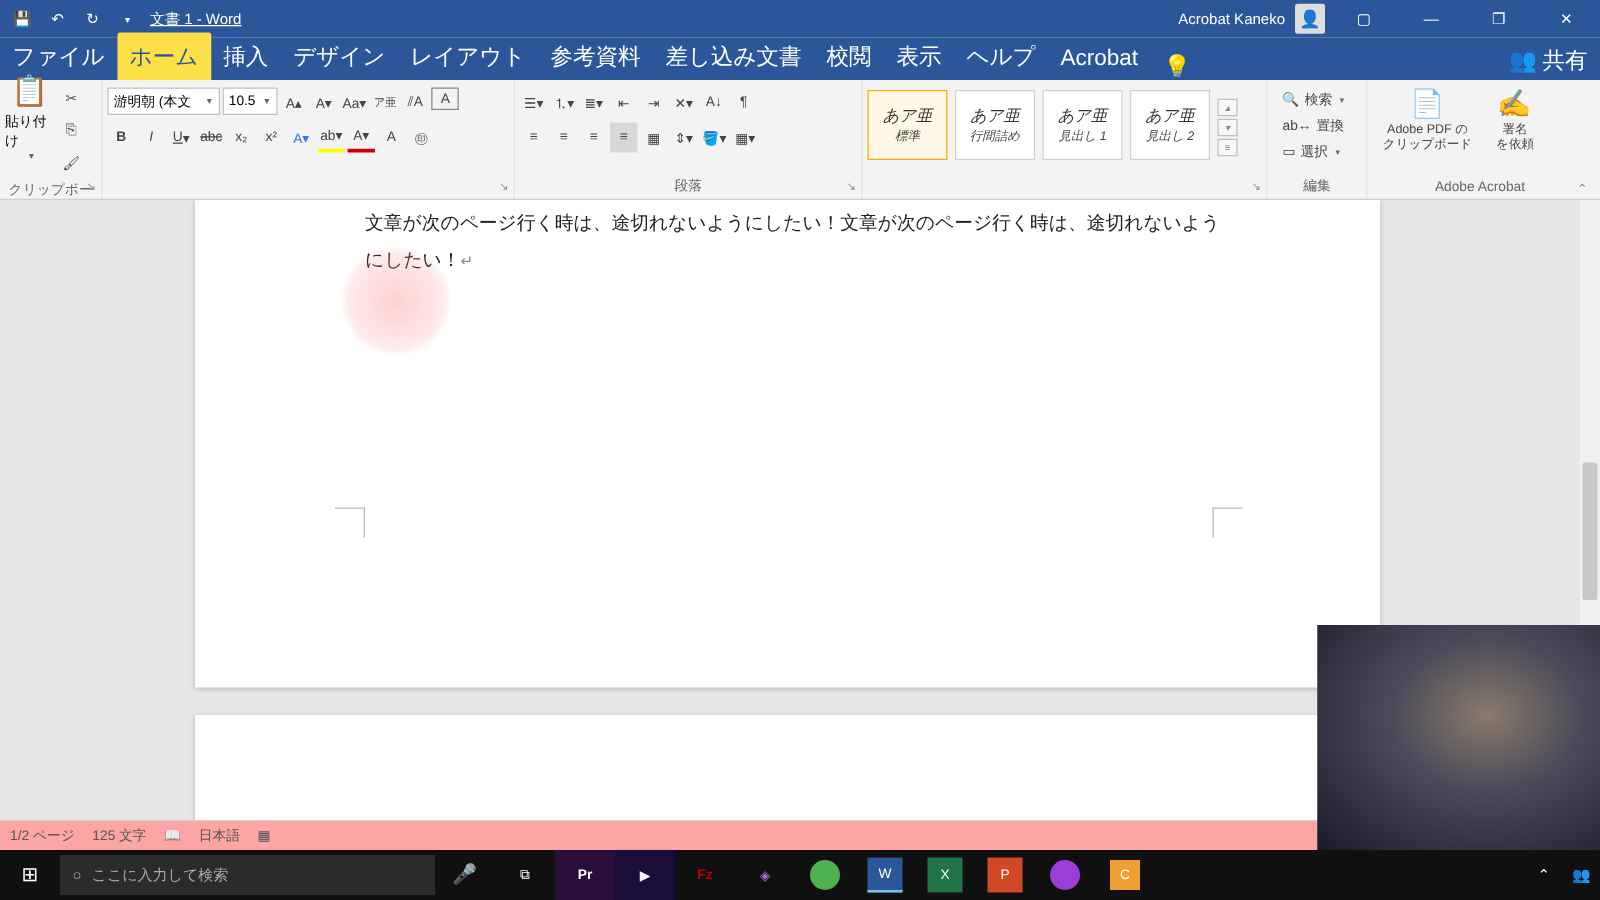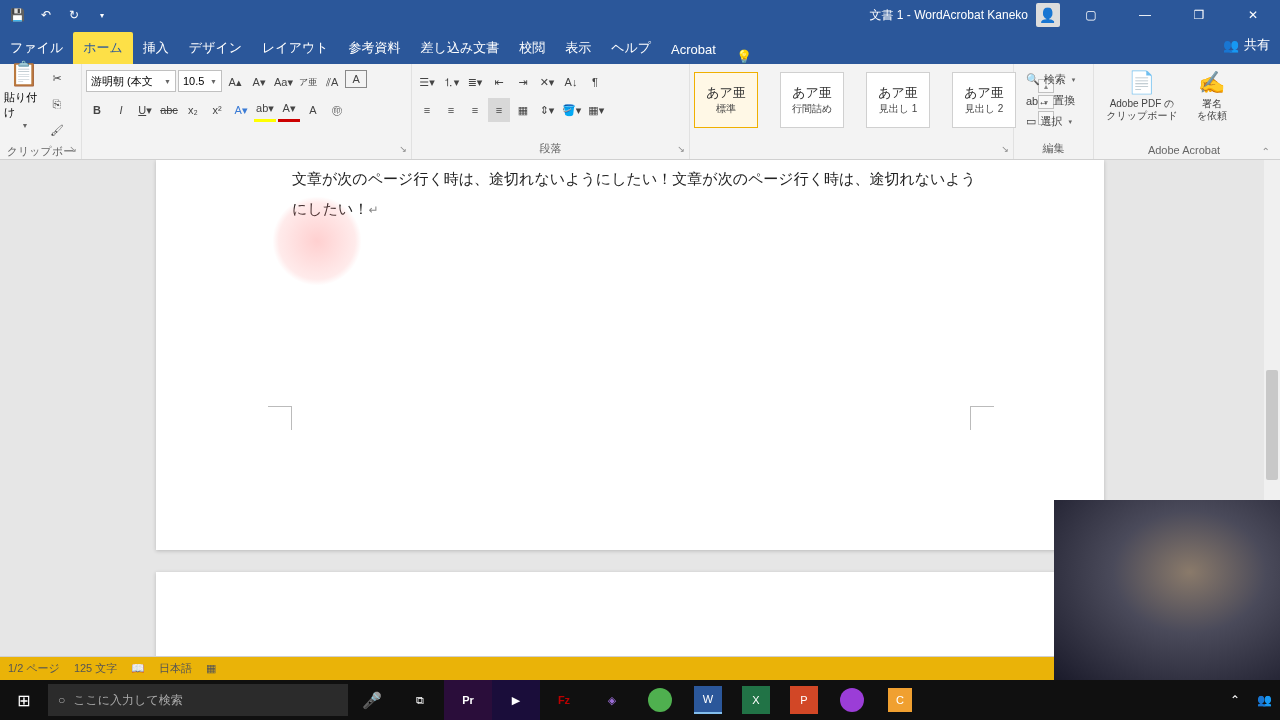--- a/index.html
+++ b/index.html
@@ -2,28 +2,28 @@
 <html><head>
 <meta charset="utf-8">
 <style>
 * { margin: 0; padding: 0; box-sizing: border-box; font-family: "Yu Gothic UI", "Meiryo", sans-serif; }
 body { width: 1280px; height: 720px; overflow: hidden; background: #e6e6e6; position: relative; }
 
 
 .titlebar { height: 30px; background: #2b579a; color: white; display: flex; align-items: center; font-size: 12px; }
 .titlebar .qat { display: flex; gap: 4px; padding: 0 6px; align-items: center; }
 .titlebar .qat-btn { width: 24px; height: 24px; display: flex; align-items: center; justify-content: center; color: white; }
-.titlebar .title-center { flex: 1; text-align: right; }
+.titlebar .title-center { flex: 1; text-align: left; text-decoration: underline; }
 .titlebar .user-area { display: flex; align-items: center; gap: 8px; padding-right: 4px; }
 .titlebar .user-name { font-size: 12px; }
 .titlebar .avatar { width: 24px; height: 24px; background: #ddd; border-radius: 2px; display:flex;align-items:center;justify-content:center;color:#888;font-size:14px;}
 .titlebar .win-btn { width: 46px; height: 30px; display: flex; align-items: center; justify-content: center; }
 
 
-.tabbar { height: 34px; background: #2b579a; display: flex; align-items: flex-end; color: white; font-size: 13px; position: relative; }
+.tabbar { height: 34px; background: #2b579a; display: flex; align-items: flex-end; color: white; font-size: 18px; position: relative; }
 .tabbar .tab { padding: 7px 10px; cursor: pointer; }
 .tabbar .tab.active { background: #fde047; color: #2b579a; border-radius: 2px 2px 0 0; }
 .tabbar .tab.file { background: transparent; }
 .tabbar .tell-me { display: flex; align-items: center; gap: 6px; padding: 0 10px; color: #cfd8e8; }
 .tabbar .share { position: absolute; right: 10px; top: 6px; display: flex; align-items: center; gap: 4px; }
 
 
 .ribbon { height: 96px; background: #f3f3f3; border-bottom: 1px solid #d0d0d0; display: flex; }
 .group { border-right: 1px solid #e1e1e1; display: flex; flex-direction: column; justify-content: space-between; padding: 2px 4px 0 4px; position: relative; }
 .group-label { text-align: center; font-size: 11px; color: #666; padding: 2px 0 3px; }
@@ -35,21 +35,21 @@
 .rbtn { height: 24px; min-width: 22px; display: inline-flex; align-items: center; justify-content: center; font-size: 11px; color: #444; padding: 0 2px; }
 .rbtn.small { width: 20px; }
 .dropdown-arrow { font-size: 7px; margin-left: 2px; color: #666; }
 
 .clipboard-big { width: 40px; height: 56px; display:flex;flex-direction:column;align-items:center;justify-content:center;font-size:11px;gap:2px;}
 .clipboard-big .icon { font-size: 24px; }
 
 .font-name { border: 1px solid #c0c0c0; background: white; height: 22px; width: 90px; font-size: 11px; padding: 0 4px; display:flex;align-items:center;justify-content:space-between;}
 .font-size { border: 1px solid #c0c0c0; background: white; height: 22px; width: 44px; font-size: 11px; padding: 0 4px; display:flex;align-items:center;justify-content:space-between;}
 
-.styles-gallery { display: flex; gap: 22px; height: 60px; }
+.styles-gallery { display: flex; gap: 6px; height: 60px; font-style: italic; }
 .style-item { width: 64px; height: 56px; border: 1px solid #d0d0d0; background: white; display:flex;flex-direction:column;align-items:center;justify-content:center;font-size:10px;color:#444; }
 .style-item.active { border: 1px solid #f0b000; background: #fff8e6; }
 .style-item .preview { font-size: 13px; color: #333; font-family: "Yu Mincho", serif; }
 .style-scroll { width: 16px; display:flex;flex-direction:column;justify-content:center;gap:2px;}
 .style-scroll div { height: 14px; border: 1px solid #c0c0c0; background:#f8f8f8; font-size:8px; display:flex;align-items:center;justify-content:center;color:#888;}
 
 .edit-group { display: flex; flex-direction: column; gap: 2px; padding: 4px 6px;}
 .edit-item { font-size: 11px; display: flex; align-items: center; gap: 4px; padding: 2px 2px; color:#444;}
 
 .acrobat-group { display:flex; gap: 10px; padding: 4px 8px;}
@@ -69,21 +69,21 @@
 .margin-corner { position: absolute; width: 24px; height: 24px; }
 .margin-corner.bl { left: 112px; bottom: 120px; border-left: 1px solid #bbb; border-bottom: 1px solid #bbb; transform: rotate(180deg);}
 .margin-corner.br { right: 110px; bottom: 120px; border-right: 1px solid #bbb; border-bottom: 1px solid #bbb; transform: rotate(180deg);}
 
 .cursor-highlight { position:absolute; width: 90px; height: 90px; border-radius: 50%; background: radial-gradient(circle, rgba(255,120,120,0.35) 0%, rgba(255,120,120,0.15) 60%, transparent 70%); }
 
 .vscroll { position:absolute; right:0; top:0; bottom:0; width:16px; background:#f0f0f0;}
 .vscroll .thumb { position:absolute; left:2px; right:2px; top:210px; height:110px; background:#c8c8c8; border-radius:2px;}
 
 
-.statusbar { position:absolute; bottom: 40px; left:0; right:0; height: 24px; background:#eab308; border-top:1px solid #d0d0d0; display:flex;align-items:center;font-size:11px;color:#555; padding:0 8px; gap:14px;}
+.statusbar { position:absolute; bottom: 40px; left:0; right:0; height: 24px; background:#fca5a5; border-top:1px solid #d0d0d0; display:flex;align-items:center;font-size:11px;color:#555; padding:0 8px; gap:14px;}
 .statusbar .spacer { flex:1; }
 .view-btns { display:flex; gap:2px;}
 .view-btns .vb { width:22px; height:18px; border:1px solid #ccc; display:flex;align-items:center;justify-content:center;font-size:10px;}
 .view-btns .vb.active { background:#d0d0d0;}
 
 
 .taskbar { position:absolute; bottom:0; left:0; right:0; height:40px; background:#101010; display:flex;align-items:center;}
 .task-btn { width:48px; height:40px; display:flex;align-items:center;justify-content:center;color:white;font-size:16px;}
 .search-box { flex: 0 0 300px; height:32px; background:#2b2b2b; display:flex;align-items:center;color:#aaa;font-size:12px;gap:8px;padding:0 10px;margin:0 0 0 0;}
 .task-icons { display:flex; height:40px;}

